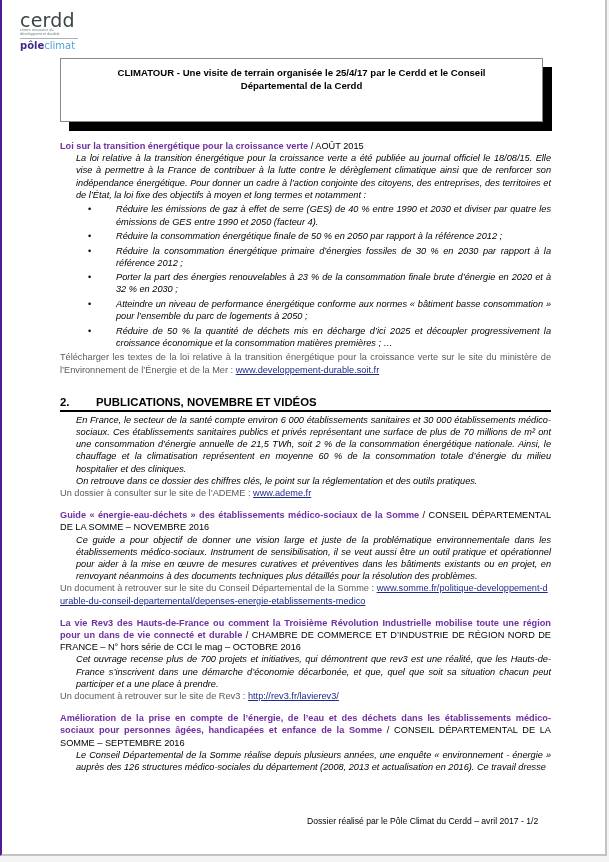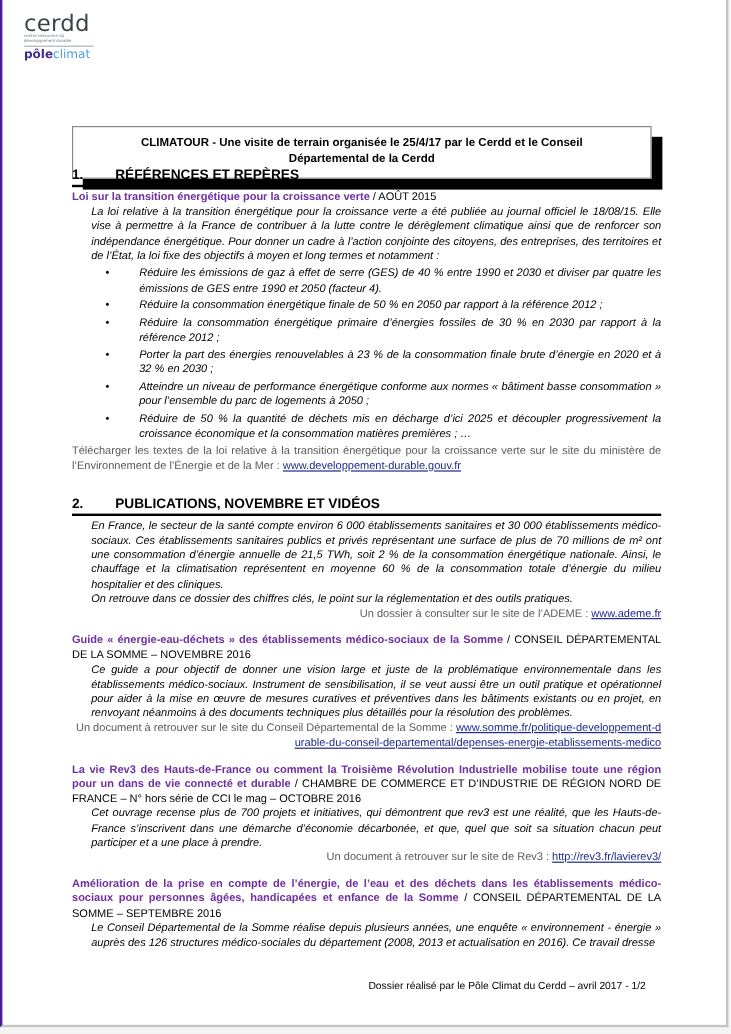--- a/index.html
+++ b/index.html
@@ -6,29 +6,29 @@
     body { width:609px; height:862px; background:#f4f4f4; position:relative; overflow:hidden; font-family:"Liberation Sans", sans-serif; color:#000; }
     .page { position:absolute; left:0; top:0; width:607px; height:856px; background:#fff; border-left:2px solid #4c1d95; border-right:2px solid #c4c4c4; border-bottom:2px solid #c4c4c4; box-sizing:border-box; }
     .logo { position:absolute; left:18px; top:12px; width:60px; }
     .logo-cerdd { font-size:19px; letter-spacing:0.2px; color:#3a4548; line-height:17px; font-family:"DejaVu Sans", sans-serif; }
     .logo-sub { font-size:3.6px; color:#6d7a7d; line-height:3.8px; letter-spacing:0.1px; width:60px; }
     .logo-div { height:1px; background:#a9b3b5; width:58px; margin:1px 0 1px 0; }
     .logo-pole { font-size:10px; line-height:11px; font-weight:bold; font-family:"DejaVu Sans", sans-serif; }
     .logo-pole .p1 { color:#3f2b8e; }
     .logo-pole .p2 { color:#4da3d6; font-weight:normal; }
 
-    .titlebox { position:absolute; left:58px; top:58px; width:483px; height:44px; background:#fff; border:1px solid #888; box-sizing:border-box; box-shadow:9px 9px 0 0 #000; text-align:center; font-weight:bold; font-size:9.6px; line-height:13px; padding-top:7px;margin-top:47px; }
+    .titlebox { position:absolute; left:58px; top:58px; width:483px; height:64px; background:#fff; border:1px solid #888; box-sizing:border-box; box-shadow:9px 9px 0 0 #000; text-align:center; font-weight:bold; font-size:9.6px; line-height:13px; padding-top:7px; }
 
     .content { position:absolute; left:58px; top:140px; width:491px; font-size:9.2px; line-height:12.2px; }
     .sec-h { font-weight:bold; font-size:11.4px; border-bottom:2px solid #000; padding-bottom:1px; margin-bottom:2px; line-height:13px; }
     .sec-h .num { display:inline-block; width:36px; }
     .item-title { color:#7030a0; font-weight:bold; }
     .item-src { color:#000; font-weight:normal; }
     .body-it { font-style:italic; text-align:justify; padding-left:16px; }
-    .note { color:#5a5a5a;text-align:right; }
+    .note { color:#5a5a5a; }
     a { color:#1f2a8c; text-decoration:underline; }
     ul.bul { list-style:none; margin:0; padding:0 0 0 56px; font-style:italic; text-align:justify; }
     ul.bul li { position:relative; margin:2.3px 0; }
     ul.bul li::before { content:"\2022"; position:absolute; left:-28px; font-style:normal; }
     .gap { height:10px; }
     .gap2 { height:20px; }
     .footer { position:absolute; left:305px; top:816px; font-size:8.6px; }
   </style>
 </head>
 <body>
@@ -42,34 +42,33 @@
     <div class="logo-pole"><span class="p1">pôle</span><span class="p2">climat</span></div>
   </div>
 
   <div class="titlebox">
     <div>CLIMATOUR - Une visite de terrain organisée le 25/4/17 par le Cerdd et le Conseil</div>
     <div>Départemental de la Cerdd</div>
   </div>
 
   <div class="content">
 
-    <div class="sec-h"><span class="num">1.</span><span>RÉFÉRENCES ET REPÈRES</span></div>
 
     <div>
       <div><span class="item-title">Loi sur la transition énergétique pour la croissance verte</span><span class="item-src"> / AOÛT 2015</span></div>
       <div class="body-it">La loi relative à la transition énergétique pour la croissance verte a été publiée au journal officiel le 18/08/15. Elle vise à permettre à la France de contribuer à la lutte contre le dérèglement climatique ainsi que de renforcer son indépendance énergétique. Pour donner un cadre à l’action conjointe des citoyens, des entreprises, des territoires et de l’État, la loi fixe des objectifs à moyen et long termes et notamment :</div>
       <ul class="bul">
         <li>Réduire les émissions de gaz à effet de serre (GES) de 40 % entre 1990 et 2030 et diviser par quatre les émissions de GES entre 1990 et 2050 (facteur 4).</li>
         <li>Réduire la consommation énergétique finale de 50 % en 2050 par rapport à la référence 2012 ;</li>
         <li>Réduire la consommation énergétique primaire d’énergies fossiles de 30 % en 2030 par rapport à la référence 2012 ;</li>
         <li>Porter la part des énergies renouvelables à 23 % de la consommation finale brute d’énergie en 2020 et à 32 % en 2030 ;</li>
         <li>Atteindre un niveau de performance énergétique conforme aux normes « bâtiment basse consommation » pour l’ensemble du parc de logements à 2050 ;</li>
         <li>Réduire de 50 % la quantité de déchets mis en décharge d’ici 2025 et découpler progressivement la croissance économique et la consommation matières premières ; …</li>
       </ul>
-      <div class="note" style="text-align:justify;"><span>Télécharger les textes de la loi relative à la transition énergétique pour la croissance verte sur le site du ministère de l’Environnement de l’Énergie et de la Mer : </span><a href="#">www.developpement-durable.gouv.fr</a></div>
+      <div class="note" style="text-align:justify;"><span>Télécharger les textes de la loi relative à la transition énergétique pour la croissance verte sur le site du ministère de l’Environnement de l’Énergie et de la Mer : </span><a href="#">www.developpement-durable.soit.fr</a></div>
     </div>
 
     <div class="gap2"></div>
 
     <div class="sec-h"><span class="num">2.</span><span>PUBLICATIONS, NOVEMBRE ET VIDÉOS</span></div>
 
     <div>
       <div class="body-it">En France, le secteur de la santé compte environ 6 000 établissements sanitaires et 30 000 établissements médico-sociaux. Ces établissements sanitaires publics et privés représentant une surface de plus de 70 millions de m² ont une consommation d’énergie annuelle de 21,5 TWh, soit 2 % de la consommation énergétique nationale. Ainsi, le chauffage et la climatisation représentent en moyenne 60 % de la consommation totale d’énergie du milieu hospitalier et des cliniques.</div>
       <div class="body-it">On retrouve dans ce dossier des chiffres clés, le point sur la réglementation et des outils pratiques.</div>
       <div class="note"><span>Un dossier à consulter sur le site de l’ADEME : </span><a href="#">www.ademe.fr</a></div>

